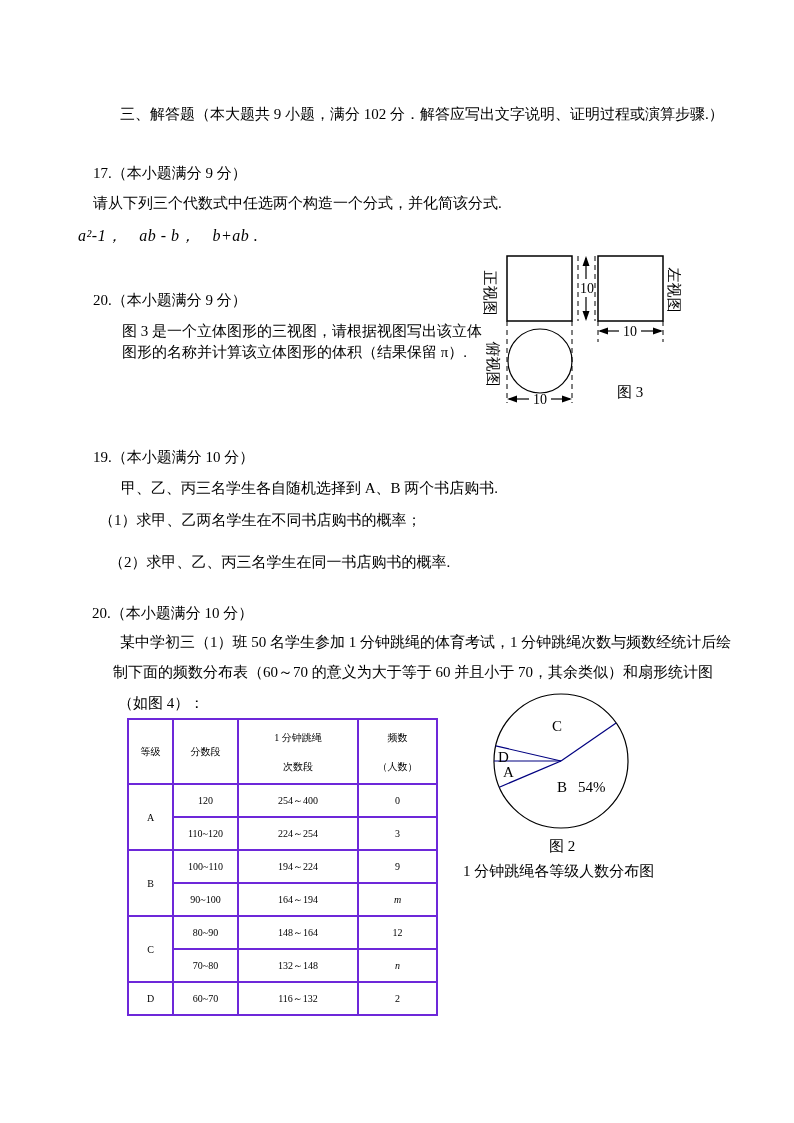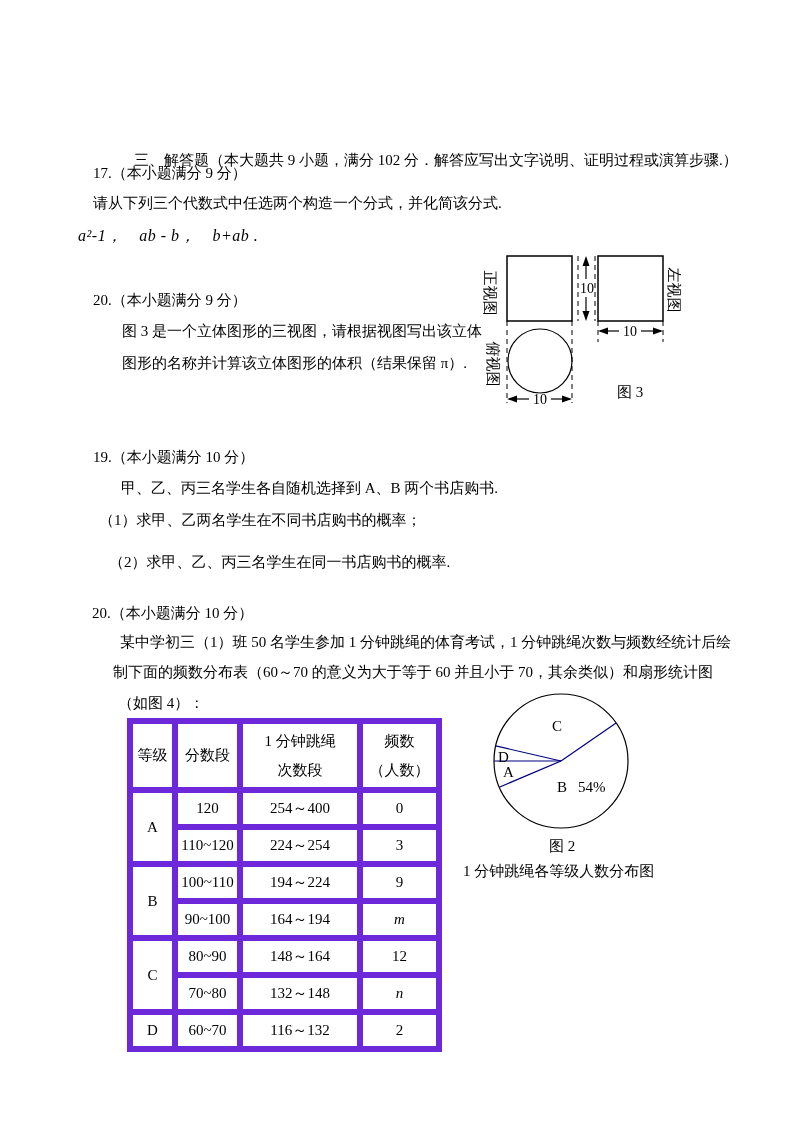--- a/index.html
+++ b/index.html
@@ -26,51 +26,51 @@
   }
   table.freq-table {
     position: absolute;
     left: 127px;
     top: 718px;
     border-collapse: collapse;
     table-layout: fixed;
     font-size: 15px;
   }
   table.freq-table td {
-    border: 6px solid #6d28d9;
+    border: 2px solid #6d28d9;
     text-align: center;
     vertical-align: middle;
     padding: 0;
-    font-size: 15px;
+    font-size: 10px;
   }
   table.freq-table tr.data-row td { height: 31px; margin-left: 33px; }
   table.freq-table tr.header-row td { height: 63px; line-height: 29px; }
   td.var-cell { font-style: italic; font-size: 13px; }
   svg text {
     font-family: "Liberation Serif", "DejaVu Serif", serif;
     font-size: 15px;
     fill: #000;
   }
   svg text.dim { font-size: 14px; }
   .fig-caption { position: absolute; white-space: pre; font-size: 15px; }
 </style>
 </head>
 <body>
 
 <div class="page">
 
-  <div class="line" style="left:134px; top:105px;margin-top:46px;">三、解答题（本大题共 9 小题，满分 102 分．解答应写出文字说明、证明过程或演算步骤.）</div>
+  <div class="line" style="left:120px; top:105px;">三、解答题（本大题共 9 小题，满分 102 分．解答应写出文字说明、证明过程或演算步骤.）</div>
 
   <div class="line" style="left:93px; top:164px;">17.（本小题满分 9 分）</div>
   <div class="line" style="left:93px; top:194px;">请从下列三个代数式中任选两个构造一个分式，并化简该分式.</div>
   <div class="line formula" style="left:78px; top:227px;">a²-1，　ab - b，　b+ab .</div>
 
   <div class="line" style="left:93px; top:291px;">20.（本小题满分 9 分）</div>
   <div class="line" style="left:122px; top:322px;">图 3 是一个立体图形的三视图，请根据视图写出该立体</div>
-  <div class="line" style="left:122px; top:354px;">图形的名称并计算该立体图形的体积（结果保留 π）.</div>
+  <div class="line" style="left:122px; top:343px;">图形的名称并计算该立体图形的体积（结果保留 π）.</div>
 
   <svg style="position:absolute; left:470px; top:245px;" width="225" height="168" viewBox="0 0 225 168">
 
     <rect x="37" y="11" width="65" height="65" fill="none" stroke="#000" stroke-width="1.5"></rect>
 
     <rect x="128" y="11" width="65" height="65" fill="none" stroke="#000" stroke-width="1.5"></rect>
 
     <circle cx="70" cy="116" r="32" fill="none" stroke="#000" stroke-width="1.2"></circle>
 
     <g stroke="#000" stroke-width="1" stroke-dasharray="5 4">

